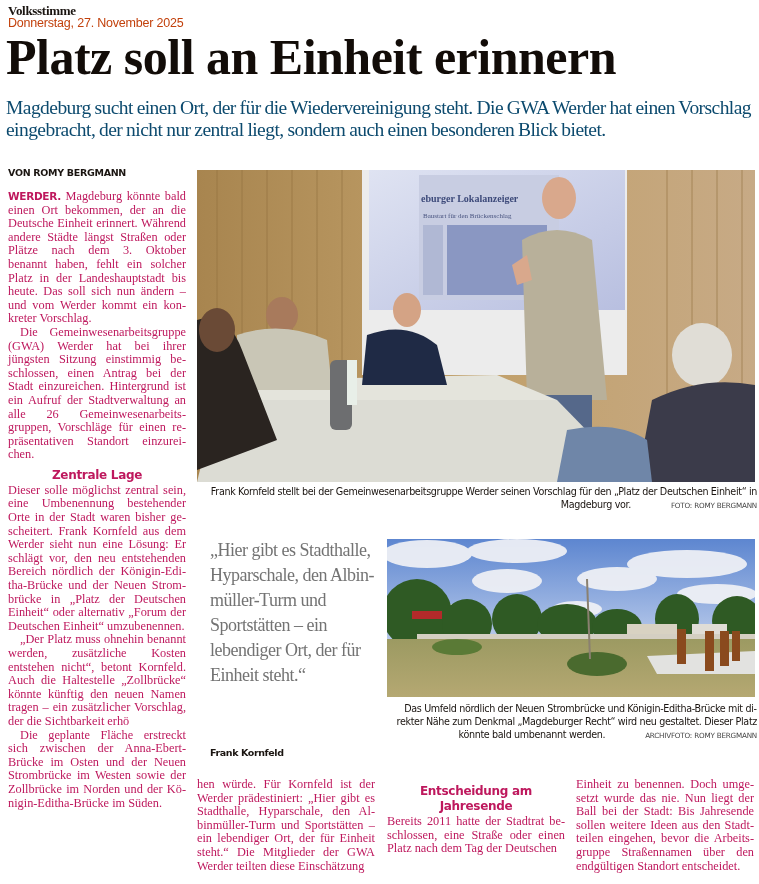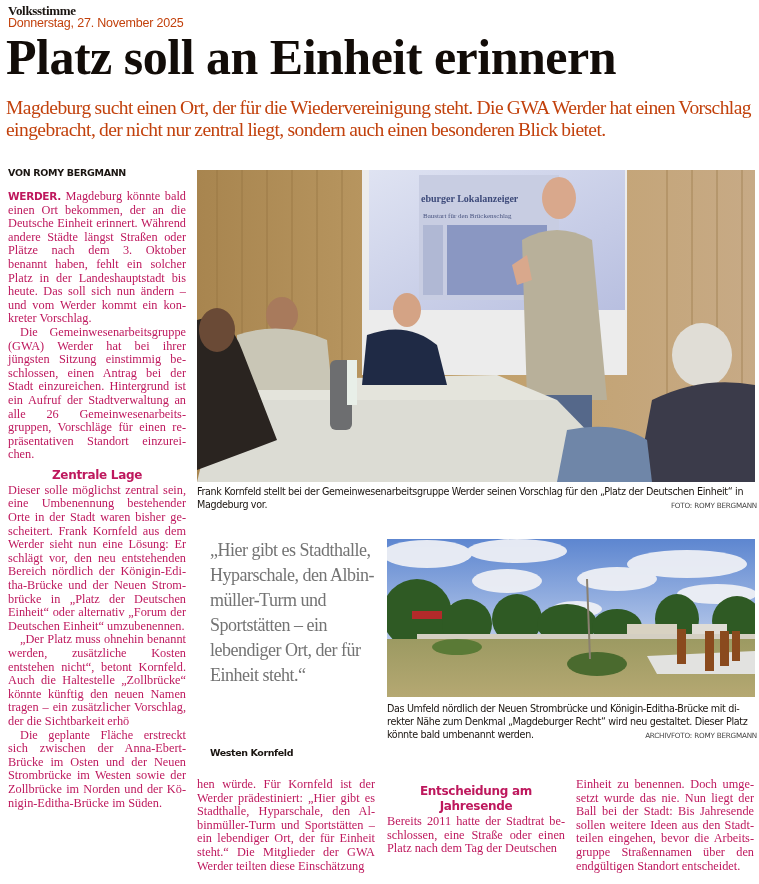--- a/index.html
+++ b/index.html
@@ -2,41 +2,41 @@
 <html><head>
 <meta charset="utf-8">
 <style>
   * { box-sizing: border-box; margin: 0; padding: 0; }
   html, body { width: 759px; height: 884px; background: #fff; overflow: hidden; }
   body { position: relative; color: #1a1410; font-family: "Liberation Serif", serif; }
 
   .pub { position: absolute; left: 8px; top: 3px; font-family: "Liberation Serif", serif; font-weight: bold; font-size: 13px; letter-spacing: -0.3px; text-align: center; }
   .date { position: absolute; left: 8px; top: 16px; font-family: "Liberation Sans", sans-serif; font-size: 12.5px; color: #c2410c; letter-spacing: -0.2px; }
   .headline { position: absolute; left: 6px; top: 25px; font-family: "Liberation Serif", serif; font-weight: bold; font-size: 50px; letter-spacing: -0.5px; line-height: 64px; color: #120c08; white-space: nowrap; }
-  .lead { position: absolute; left: 6px; top: 97px; width: 750px; font-family: "Liberation Serif", serif; font-size: 19.5px; line-height: 22px; color: #c2410c; letter-spacing: -0.55px; word-spacing: -0.5px; }
+  .lead { position: absolute; left: 6px; top: 97px; width: 750px; font-family: "Liberation Serif", serif; font-size: 19.5px; line-height: 22px; color: #0c4a6e; letter-spacing: -0.55px; word-spacing: -0.5px; }
 
   .byline { position: absolute; left: 8px; top: 167px; font-family: "DejaVu Sans", sans-serif; font-weight: bold; font-size: 9.5px; letter-spacing: -0.3px; }
 
   .col { position: absolute; font-family: "Liberation Serif", serif; font-size: 12.3px; line-height: 13.6px; text-align: justify; hyphens: manual; color: #be185d; }
   .col p { text-indent: 12px; }
   .col p.first { text-indent: 0; }
   .col p.noindent { text-indent: 0; }
   .dateline { font-family: "DejaVu Sans", sans-serif; font-weight: bold; font-size: 10.5px; letter-spacing: -0.3px; }
   .subhead { font-family: "DejaVu Sans", sans-serif; font-weight: bold; font-size: 12px; letter-spacing: -0.3px; margin-top: 6px; margin-bottom: 1px; text-indent: 0; text-align: center; line-height: 15px; }
 
   .c1 { left: 8px; top: 190px; width: 178px; }
   .c2 { left: 197px; top: 778px; width: 178px; }
   .c3 { left: 387px; top: 778px; width: 178px; }
   .c4 { left: 576px; top: 778px; width: 178px; }
 
   .photo { position: absolute; overflow: hidden; }
   .photo1 { left: 197px; top: 170px; width: 558px; height: 312px; background: #0f766e; }
   .photo2 { left: 387px; top: 539px; width: 368px; height: 158px; background: #7ea0d6; }
 
-  .caption { position: absolute; font-family: "DejaVu Sans", sans-serif; font-size: 9.6px; line-height: 13px; color: #1a1410; letter-spacing: -0.35px; }
+  .caption { position: absolute; font-family: "DejaVu Sans", sans-serif; font-size: 9.6px; line-height: 13px; color: #1a1410; letter-spacing: -0.35px; text-align: right; }
   .cap1 { left: 197px; top: 485px; width: 560px; }
   .cap2 { left: 387px; top: 702px; width: 370px; }
   .credit { float: right; font-size: 7.2px; color: #444; letter-spacing: -0.2px; margin-top: 1px; text-transform: uppercase; padding-left: 40px; }
 
   .quote { position: absolute; left: 210px; top: 538px; width: 172px; font-family: "Liberation Serif", serif; font-size: 18px; line-height: 25px; color: #737373; letter-spacing: -0.5px; }
   .quote-author { position: absolute; left: 210px; top: 747px; font-family: "DejaVu Sans", sans-serif; font-weight: bold; font-size: 9.5px; letter-spacing: -0.4px; }
 </style>
 </head>
 <body>
 
@@ -111,21 +111,21 @@
     <path d="M455 230 Q505 205 558 215 L558 312 L440 312 Z" fill="#3b3b4a"></path>
     <path d="M370 260 Q420 250 450 270 L455 312 L360 312 Z" fill="#6f86a8"></path>
   </svg>
 </div>
 <div class="caption cap1">
   <span>Frank Kornfeld stellt bei der Gemeinwesenarbeitsgruppe Werder seinen Vorschlag für den „Platz der Deutschen Einheit“ in Magdeburg vor.</span>
   <span class="credit">FOTO: ROMY BERGMANN</span>
 </div>
 
 <div class="quote">„Hier gibt es Stadthalle, Hypar­schale, den Albin­müller-Turm und Sportstätten – ein lebendiger Ort, der für Einheit steht.“</div>
-<div class="quote-author">Westen Kornfeld</div>
+<div class="quote-author">Frank Kornfeld</div>
 
 <div class="photo photo2">
   <svg width="368" height="158" viewBox="0 0 368 158" xmlns="http://www.w3.org/2000/svg">
     <defs>
       <linearGradient id="sky" x1="0" y1="0" x2="0" y2="1">
         <stop offset="0" stop-color="#5d86d0"></stop>
         <stop offset="1" stop-color="#b7c9ea"></stop>
       </linearGradient>
       <linearGradient id="grass" x1="0" y1="0" x2="0" y2="1">
         <stop offset="0" stop-color="#9c9a62"></stop>

